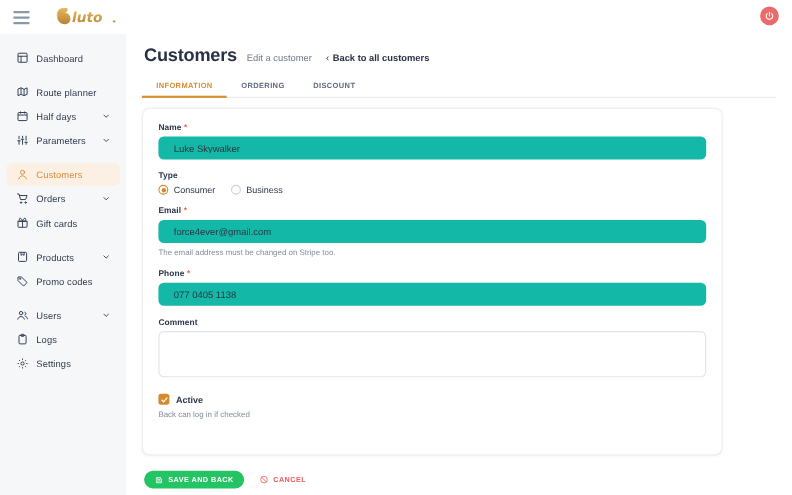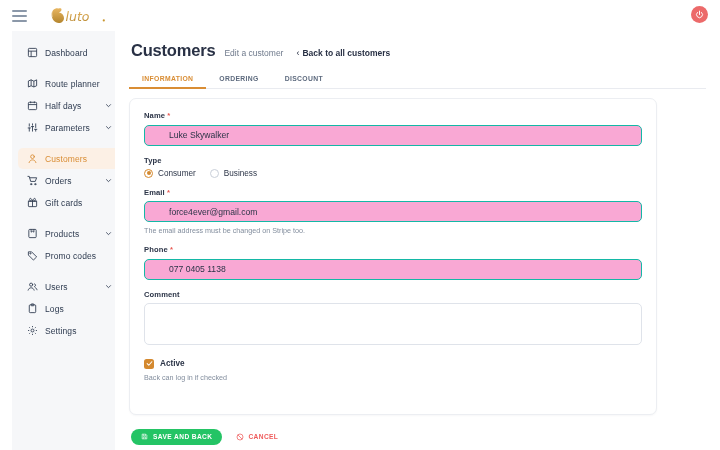--- a/index.html
+++ b/index.html
@@ -19,35 +19,35 @@
     z-index: 5;
   }
   .hamburger {
     margin-left: 12px;
     width: 15px; height: 12px;
     display: flex; flex-direction: column; justify-content: space-between;
     cursor: pointer;
   }
   .hamburger i { display:block; height: 2px; width: 100%; background: #8b98a9; border-radius: 1px; }
 
-  .logo-wrap { margin-left: 20px; display: flex; align-items: flex-end; height: 24px; }
+  .logo-wrap { margin-left: 20px; display: flex; align-items: center; height: 24px; font-weight: bold; }
   .logo-svg { display:block; }
 
   .power-btn {
     position: absolute; right: 12px; top: 6px;
     width: 17px; height: 17px; border-radius: 50%;
     background: #ec6a6a;
     display: flex; align-items: center; justify-content: center;
     cursor: pointer;
   }
   .power-btn svg { display:block; }
 
   
   .sidebar {
-    position: absolute; top: 31px; left: 12px;
+    position: absolute; top: 31px; left: 0;
     width: 115px; height: 419px;
     background: #f6f7f9;
     padding-top: 10px;
     font-size: 8.5px;
   }
   .nav-item {
     position: relative;
     display: flex; align-items: center;
     height: 21px;
     margin: 1px 6px;
@@ -94,25 +94,25 @@
     border-radius: 7px;
     padding: 12px 14px 16px 14px;
     box-shadow: 0 1px 2px rgba(30,40,60,0.035);
   }
   .field { margin-bottom: 10px; }
   .field:last-child { margin-bottom: 16px; }
   .lab { font-size: 7.6px; font-weight: bold; color: #2b3447; display: block; margin-bottom: 4px; letter-spacing: 0.1px; }
   .req { color: #e8564f; font-size: 7.6px; }
   .inp {
     width: 100%; height: 21px;
-    border: 1px solid #14b8a6; border-radius: 5px;
+    border: 6px solid #14b8a6; border-radius: 5px;
     font-size: 8.6px; color: #2b3447;
-    padding: 0 24px;
+    padding: 0 8px;
     font-family: "Liberation Sans", sans-serif;
-    background: #f9a8d4;
+    background: #14b8a6;
     outline: none;
   }
   .hint { font-size: 7.2px; color: #828d9d; margin-top: 4px; }
   .radio-row { display: flex; align-items: center; gap: 6px; margin-top: 2px; }
   .radio-opt { display: flex; align-items: flex-start; gap: 5px; cursor: pointer; margin-right: 8px; }
   .radio {
     width: 9px; height: 9px; border-radius: 50%;
     border: 1.6px solid #c9cfd9; background: #fff;
     display: flex; align-items: center; justify-content: center;
     flex: 0 0 9px;

